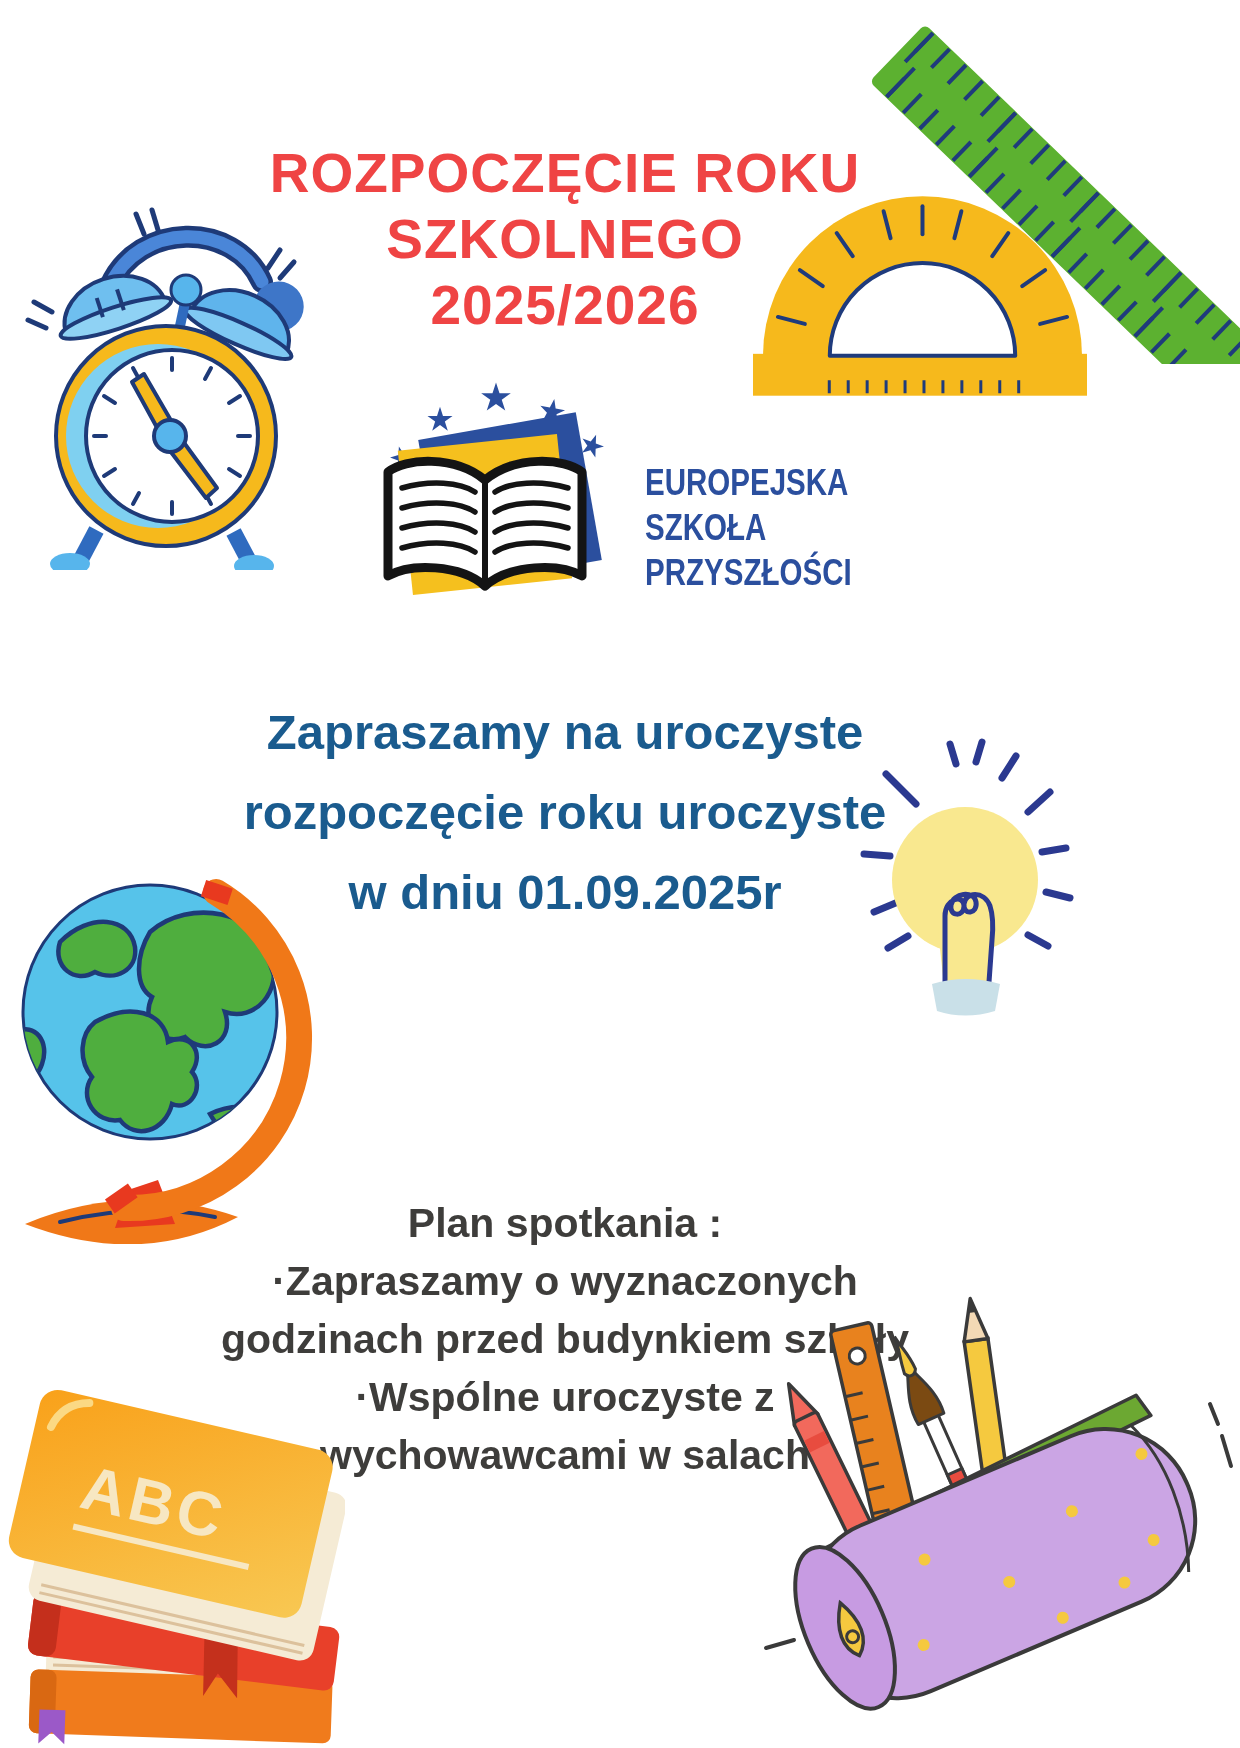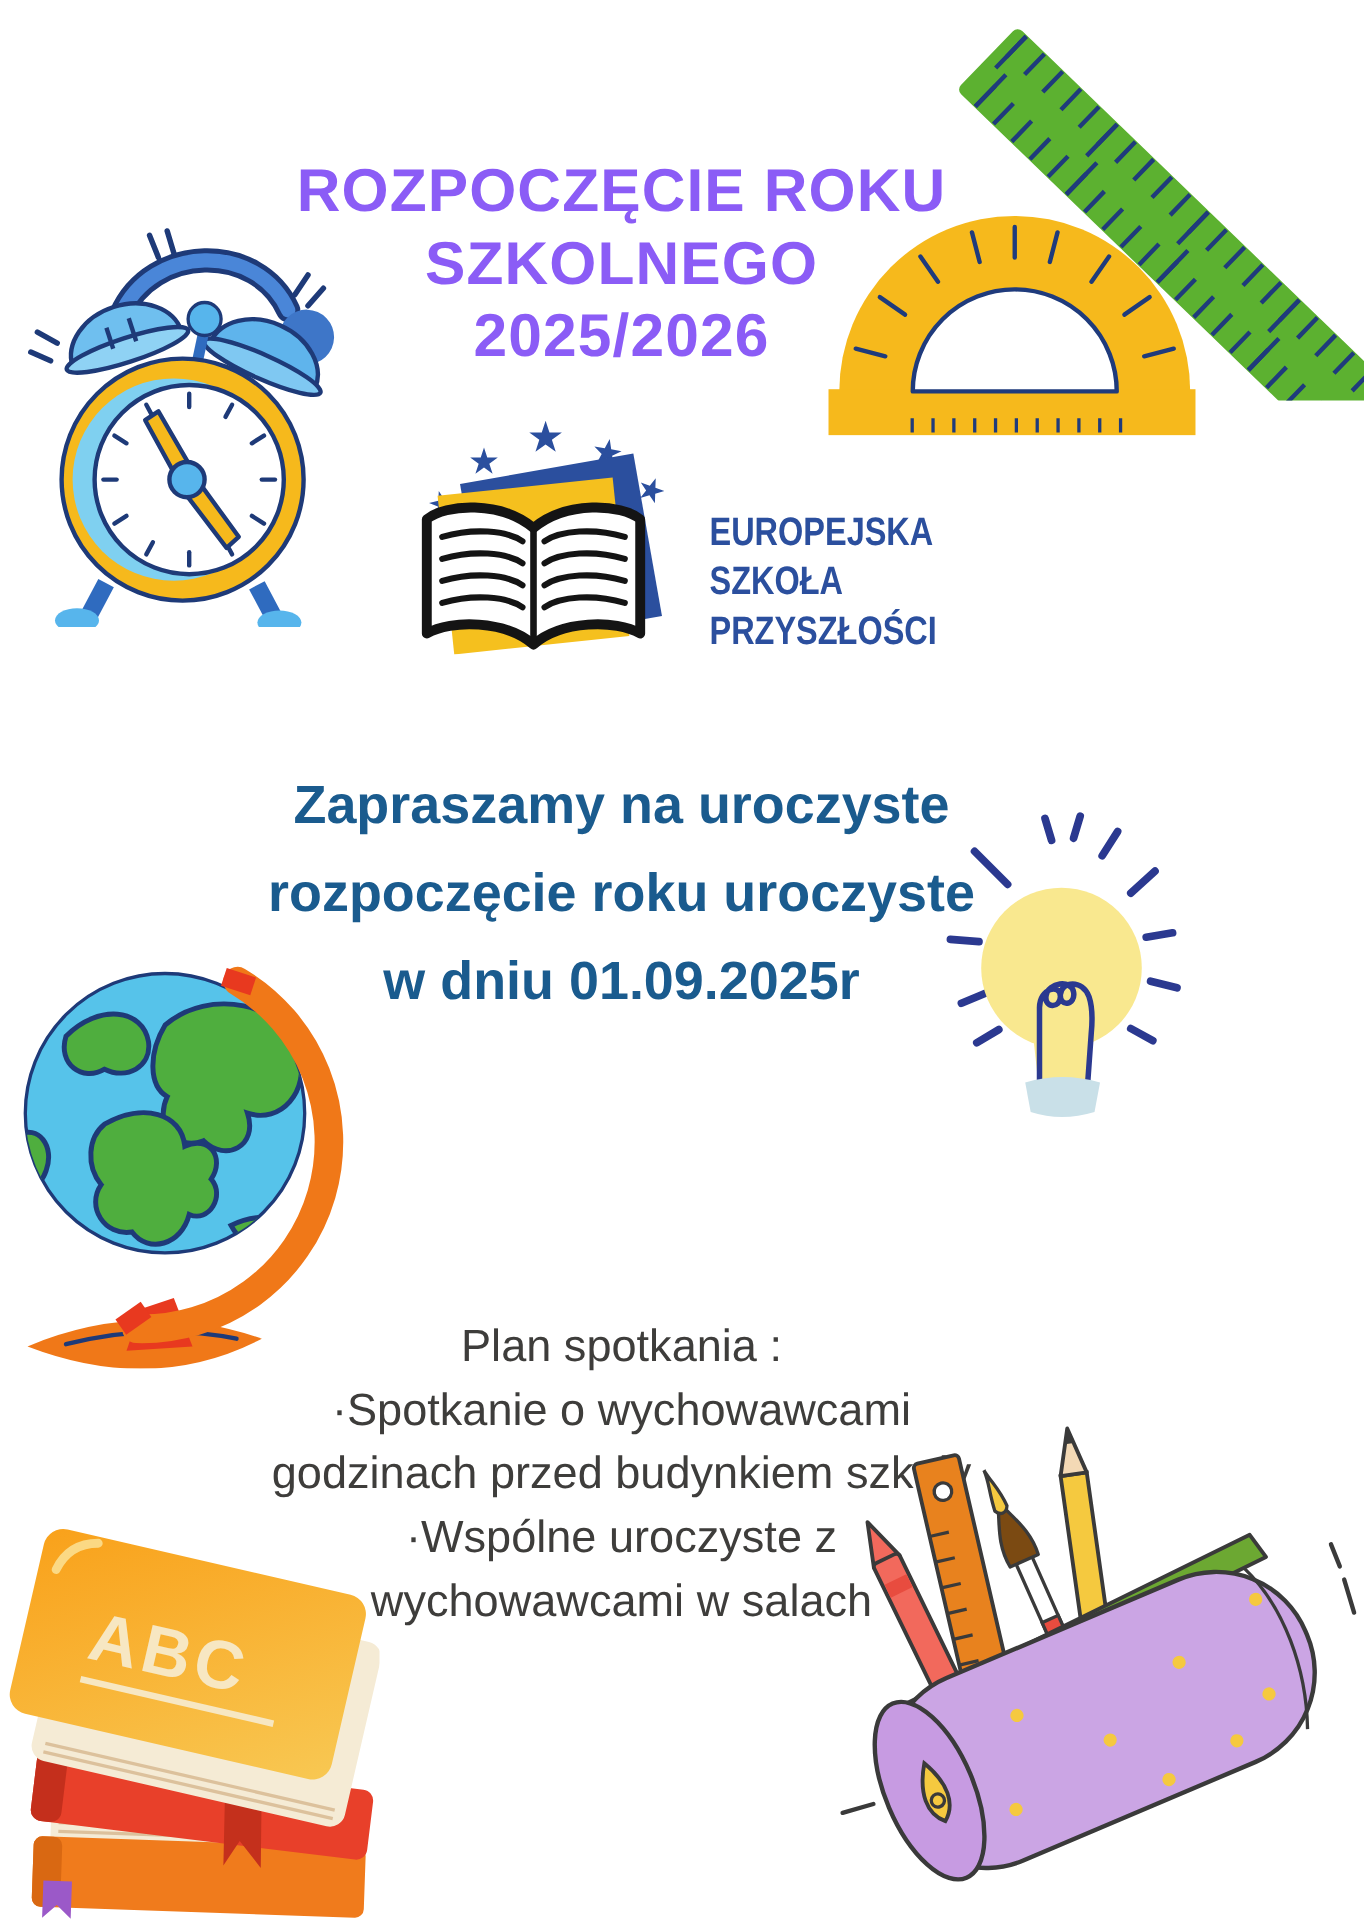--- a/index.html
+++ b/index.html
@@ -1,24 +1,24 @@
 <!DOCTYPE html>
 <html><head>
 <meta charset="utf-8">
 <style>
   html,body{margin:0;padding:0;background:#fff;}
   .poster{position:relative;width:1240px;height:1748px;background:#ffffff;overflow:hidden;
           font-family:"Liberation Sans",sans-serif;}
   .poster *{box-sizing:border-box;}
   .abs{position:absolute;}
   .centered{left:0;width:1130px;text-align:center;}
-  .title{top:140px;font-size:55px;line-height:66px;font-weight:700;letter-spacing:1px;color:#8b5cf6;}
+  .title{top:140px;font-size:55px;line-height:66px;font-weight:700;letter-spacing:1px;color:#ef4444;}
   .invite{top:692px;font-size:49px;line-height:80px;font-weight:700;color:#1A5B8E;}
   .sched{top:980px;font-size:52px;line-height:80px;font-weight:700;letter-spacing:1px;color:#1A5B8E;}
-  .plan{top:1194px;font-size:41px;line-height:58px;font-weight:400;color:#3E3D3B;}
+  .plan{top:1194px;font-size:41px;line-height:58px;font-weight:700;color:#3E3D3B;}
   .logo-text{left:645px;top:460px;font-size:36px;line-height:45px;font-weight:700;color:#2B4F9E;
              transform:scaleX(.82);transform-origin:left top;letter-spacing:0;white-space:nowrap;}
   svg{display:block;}
   svg text{font-family:"Liberation Sans",sans-serif;}
 </style>
 </head>
 <body>
 
 <div class="poster">
 
@@ -182,21 +182,21 @@
       <line x1="36" y1="218" x2="56" y2="206"></line>
     </g>
     <circle cx="113" cy="150" r="73" fill="#F9E88F"></circle>
     <path d="M 86,200 L 92,256 L 136,256 L 142,200 Z" fill="#F9E88F"></path>
     <path d="M 93,252 L 93,186 C 93,168 112,164 112,176 C 112,187 97,187 99,175 C 101,163 122,160 124,172 C 126,184 111,186 112,174 C 113,162 132,160 138,176 C 141,185 141,200 140,210 L 137,252" fill="none" stroke="#2B3990" stroke-width="5" stroke-linecap="round"></path>
     <path d="M 80,254 Q 114,244 148,254 L 143,281 Q 113,290 85,281 Z" fill="#C9E0E8"></path>
   </svg>
 
   <div class="abs centered plan">
     <div>Plan spotkania :</div>
-    <div>·Spotkanie o wychowawcami</div>
+    <div>·Zapraszamy o wyznaczonych</div>
     <div>godzinach przed budynkiem szkoły</div>
     <div>·Wspólne uroczyste z</div>
     <div>wychowawcami w salach</div>
   </div>
 
   <svg class="abs" style="left:0;top:1376px" width="345" height="372" viewBox="0 0 345 372">
     <defs>
       <linearGradient id="bookGrad" x1="0" y1="0" x2="1" y2="1">
         <stop offset="0" stop-color="#F9A11A"></stop>
           <stop offset="1" stop-color="#F8C853"></stop>

